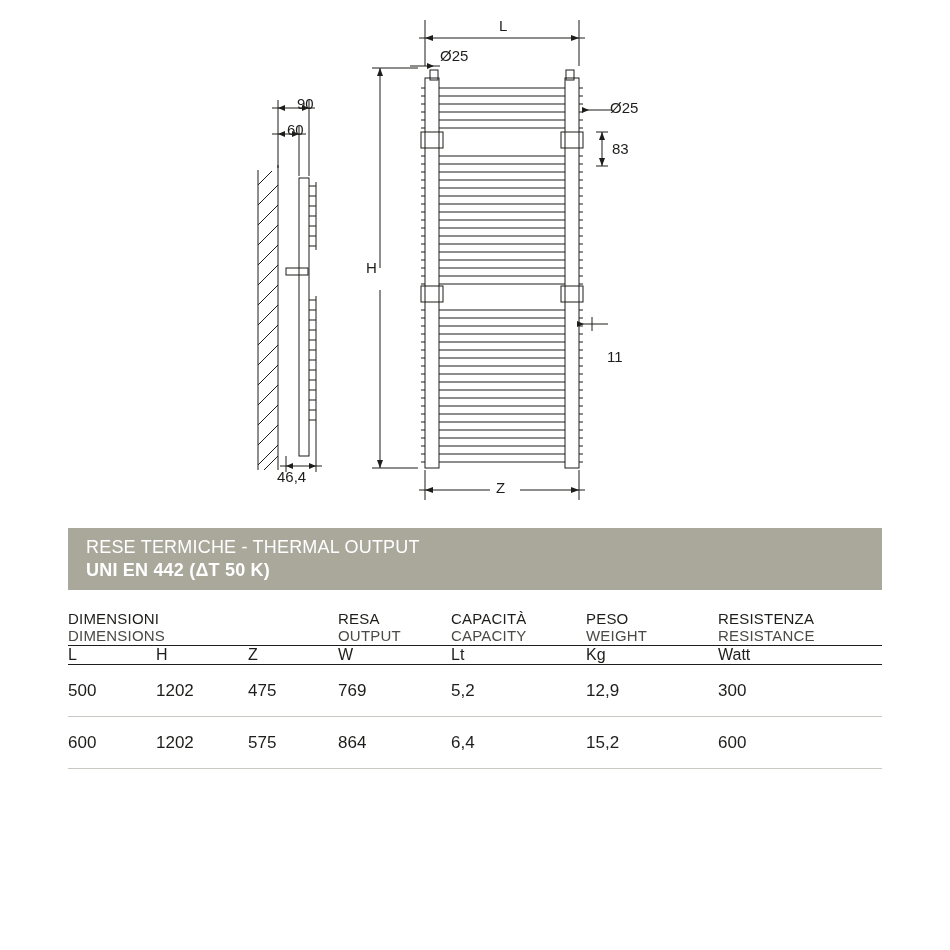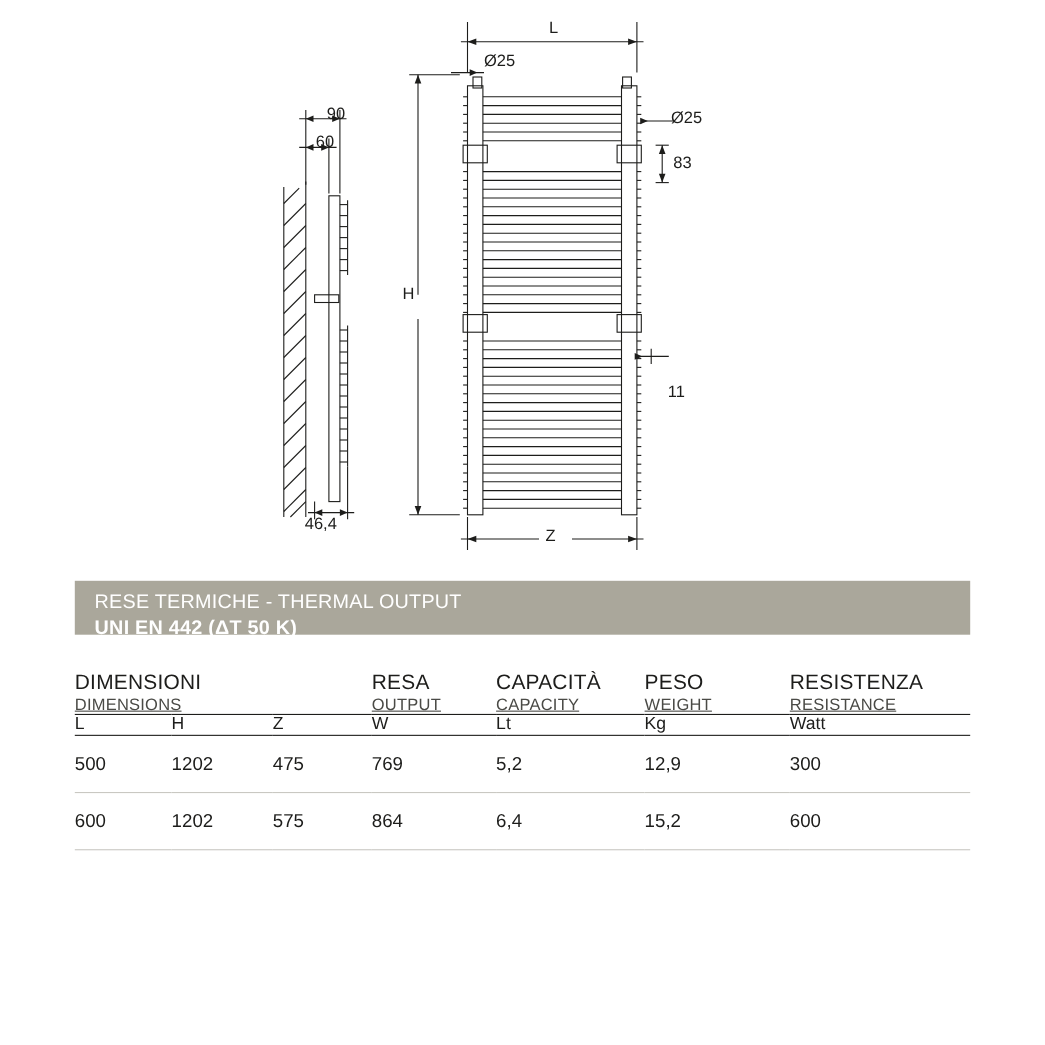--- a/index.html
+++ b/index.html
@@ -37,21 +37,21 @@
     color: #1d1d1b;
     white-space: nowrap;
   }
 
   
   .thermal-bar {
     position: absolute;
     left: 68px;
     top: 528px;
     width: 814px;
-    height: 49px;
+    height: 62px;
     background: #aaa79b;
     color: #ffffff;
     box-sizing: border-box;
     padding: 8px 2px 0 18px;
     display: flex;
     align-items: flex-start;
   }
   .thermal-left {
     display: flex;
     flex-direction: column;
@@ -93,29 +93,28 @@
     font-weight: normal;
     color: #1d1d1b;
   }
   .colgroup-row th {
     padding: 10px 0 12px 0;
     vertical-align: top;
     line-height: 1.15;
   }
   .grp-main {
     display: block;
-    font-size: 19px;
+    font-size: 15px;
     letter-spacing: .2px;
   }
   .grp-sub {
     display: block;
     font-size: 15px;
     color: #4a4a46;
     letter-spacing: .2px;
-    text-decoration: underline;
   }
   .units-row td {
     font-size: 16px;
     padding: 14px 0 12px 0;
     border-top: 1px solid #1d1d1b;
     border-bottom: 1px solid #1d1d1b;
   }
   tbody.data-body tr td {
     font-size: 17px;
     padding: 16px 0 15px 0;

